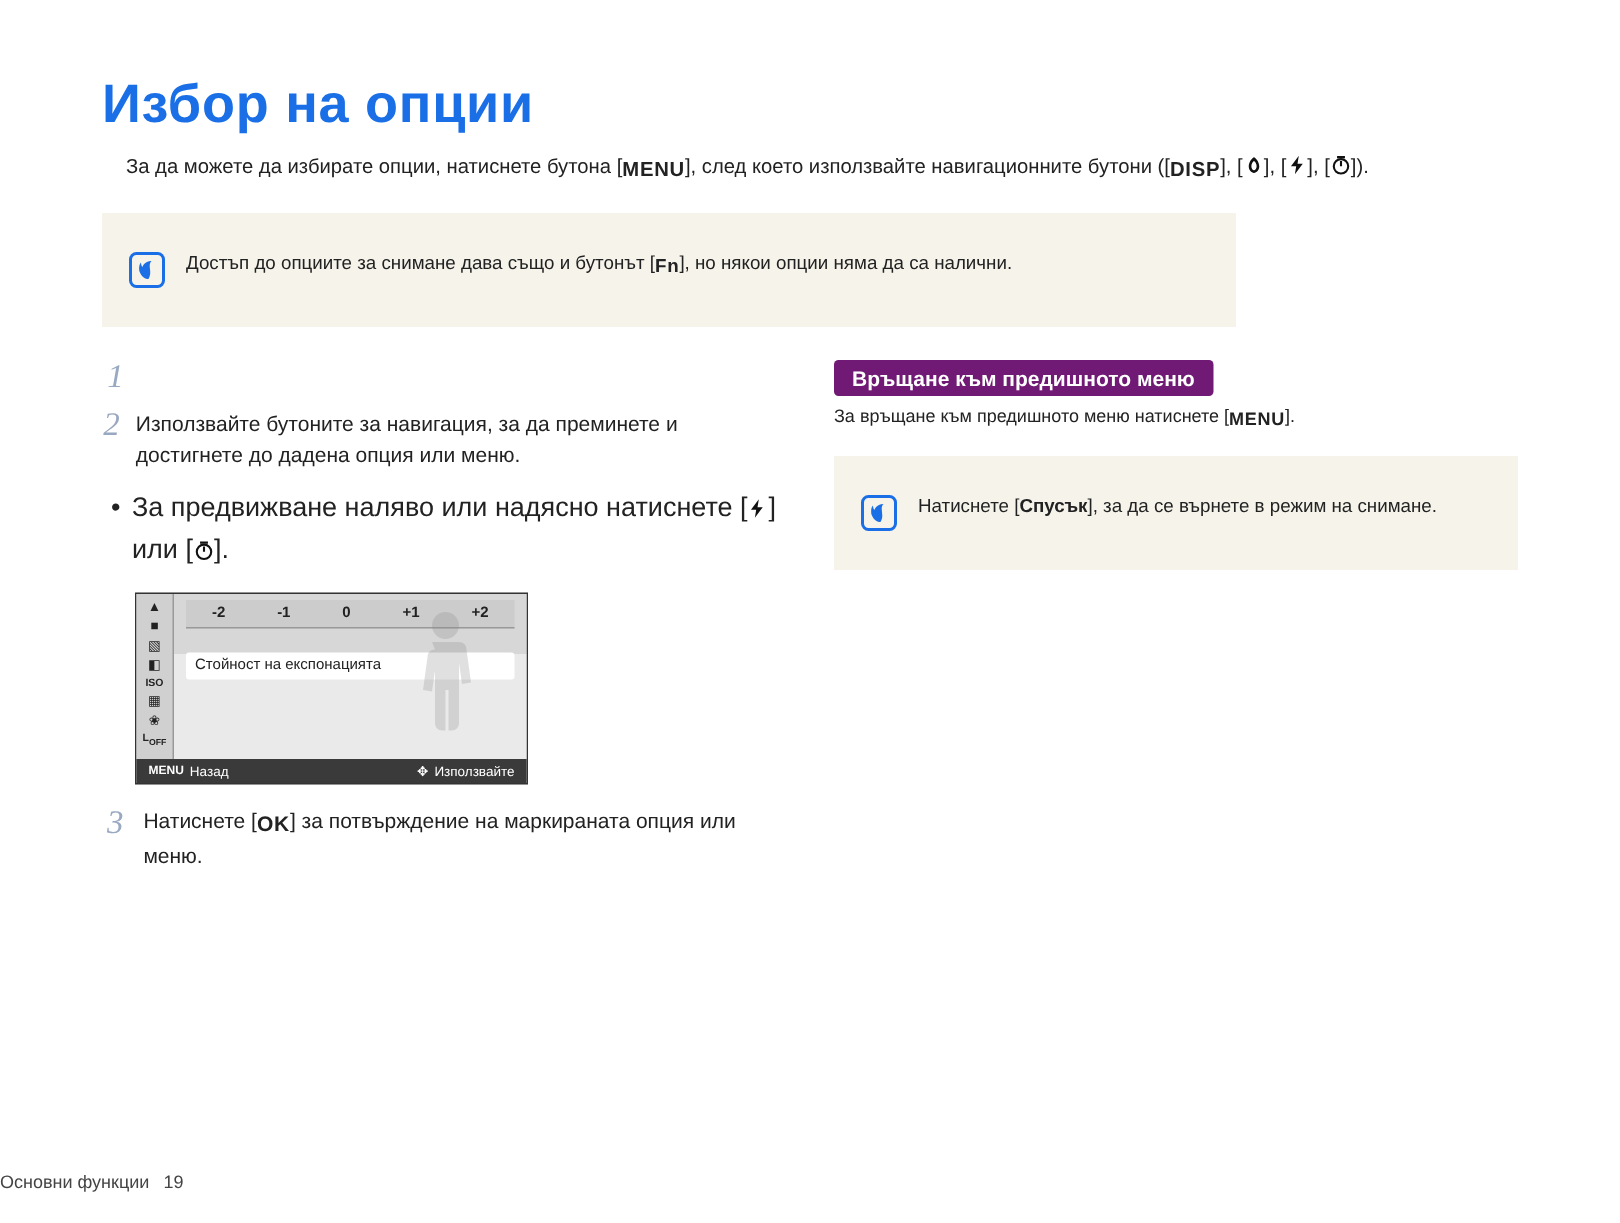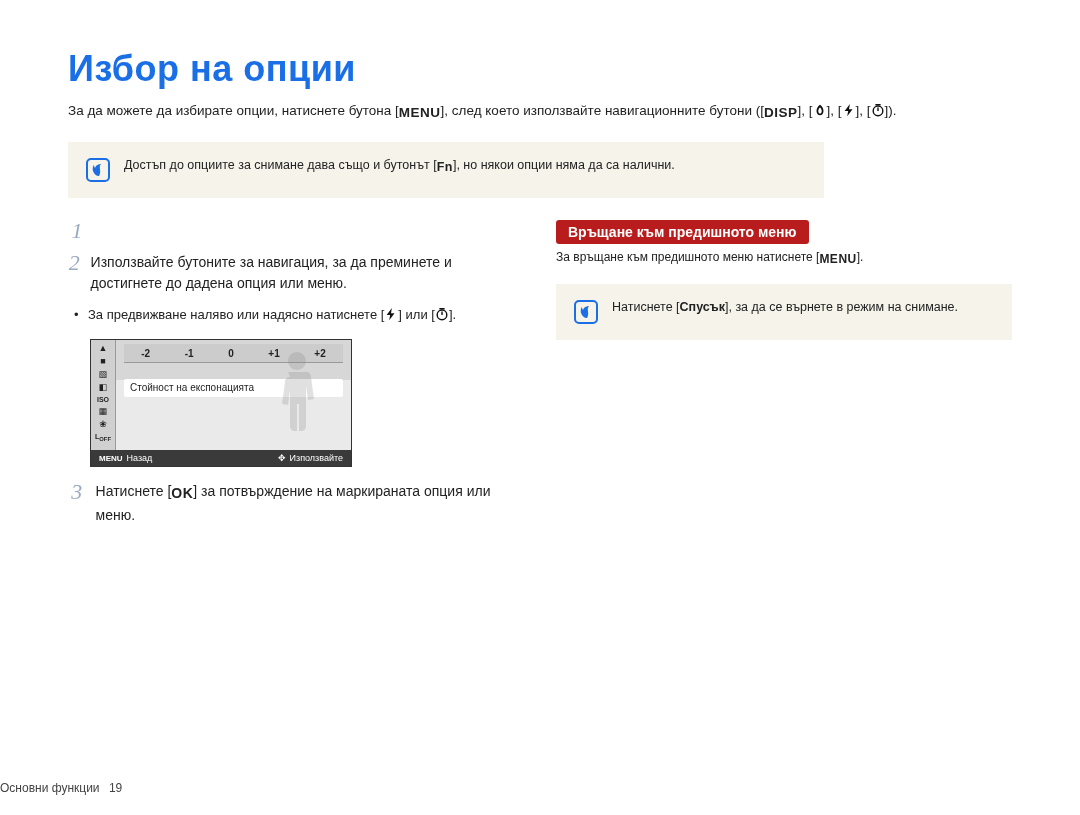--- a/index.html
+++ b/index.html
@@ -1,48 +1,48 @@
 <!DOCTYPE html>
 <html><head>
 <meta charset="utf-8">
 <style>
   html,body{margin:0;padding:0;background:#fff;font-family:Arial,Helvetica,sans-serif;color:#222}
   .page{width:1080px;height:815px;box-sizing:border-box;padding:48px 68px 20px 68px;position:relative}
   h1{color:#1a6fe6;font-weight:700;font-size:36px;margin:0 0 10px 0;letter-spacing:.5px}
-  .intro{font-size:13.5px;line-height:1.6;margin:0 0 18px 0}
+  .intro{font-size:13.5px;line-height:1.6;margin:0 0 18px 16px}
   .token{display:inline-block;font-weight:700;vertical-align:-2px}
   .token.boxlike{font-family:Arial;letter-spacing:.5px}
   .glyph{display:inline-block;width:14px;height:14px;vertical-align:-2px}
   
-  .tip{background:#f5f3ea;display:flex;gap:14px;padding:16px 18px;margin:0 0 22px 0;font-size:12.5px;align-items:flex-start;max-width:720px}
+  .tip{background:#f5f3ea;display:flex;gap:14px;padding:26px 18px;margin:0 0 22px 0;font-size:12.5px;align-items:flex-start;max-width:720px}
   .tip-icon{flex:0 0 24px;height:24px}
   .tip-icon svg{width:24px;height:24px}
   .columns{display:flex;gap:32px}
   .col{flex:1 1 50%}
   
   .step{display:flex;gap:10px;margin:0 0 10px 0}
   .stepnum{color:#9aa9c2;font-style:italic;font-size:22px;font-family:Georgia,'Times New Roman',serif;width:18px;text-align:center;line-height:1}
   .steptext{font-size:14px;line-height:1.55}
   .bullets{list-style:none;padding:0;margin:6px 0 14px 0}
-  .bullets li{font-size:13px;line-height:1.55;padding-left:20px;position:relative;margin-bottom:2px}
+  .bullets li{font-size:18px;line-height:1.55;padding-left:20px;position:relative;margin-bottom:2px}
   .bullets li:before{content:"•";position:absolute;left:6px;top:0}
   
   .lcd{width:260px;border:1px solid #333;margin:6px 0 14px 22px;background:#e9e9e9;font-size:10px;color:#222}
   .lcd-side{width:24px;display:flex;flex-direction:column;align-items:center;gap:4px;padding:4px 0;background:#d0d0d0;border-right:1px solid #999}
   .lcd-side span{font-size:9px;line-height:1}
   .lcd-ev{flex:1;background:#ccc;border-bottom:1px solid #999;display:flex;justify-content:space-around;align-items:center;height:18px;font-weight:700}
   .lcd-body{display:flex;height:110px}
   .lcd-label{flex:1;padding:4px 8px;background:linear-gradient(#d7d7d7 40px,#eaeaea 40px);position:relative}
   .lcd-label .row-hl{background:#fff;height:18px;line-height:18px;padding:0 6px;margin-top:16px;font-size:10px;border-radius:2px}
   .silhouette{position:absolute;right:26px;top:4px;opacity:.25}
   .lcd-foot{display:flex;justify-content:space-between;background:#3a3a3a;color:#fff;padding:3px 8px;font-size:9px}
   .lcd-foot .seg{display:flex;align-items:center;gap:4px}
   .lcd-foot .mini{font-weight:700;font-size:8px}
   
-  .pill{background:#b91c1c;color:#fff;font-weight:700;font-size:14px;padding:4px 12px;display:inline-block;border-radius:3px;margin-bottom:6px}
+  .pill{background:#701a75;color:#fff;font-weight:700;font-size:14px;padding:4px 12px;display:inline-block;border-radius:3px;margin-bottom:6px}
   .right-text{font-size:12px;margin:0 0 18px 0}
   .tip.tight{max-width:100%}
   .footer{position:absolute;bottom:20px;left:0;right:0;font-size:12px;color:#444}
   .footer .pg{margin-left:6px}
 </style>
 </head>
 <body>
 
 <div class="page">
   <h1>Избор на опции</h1>

